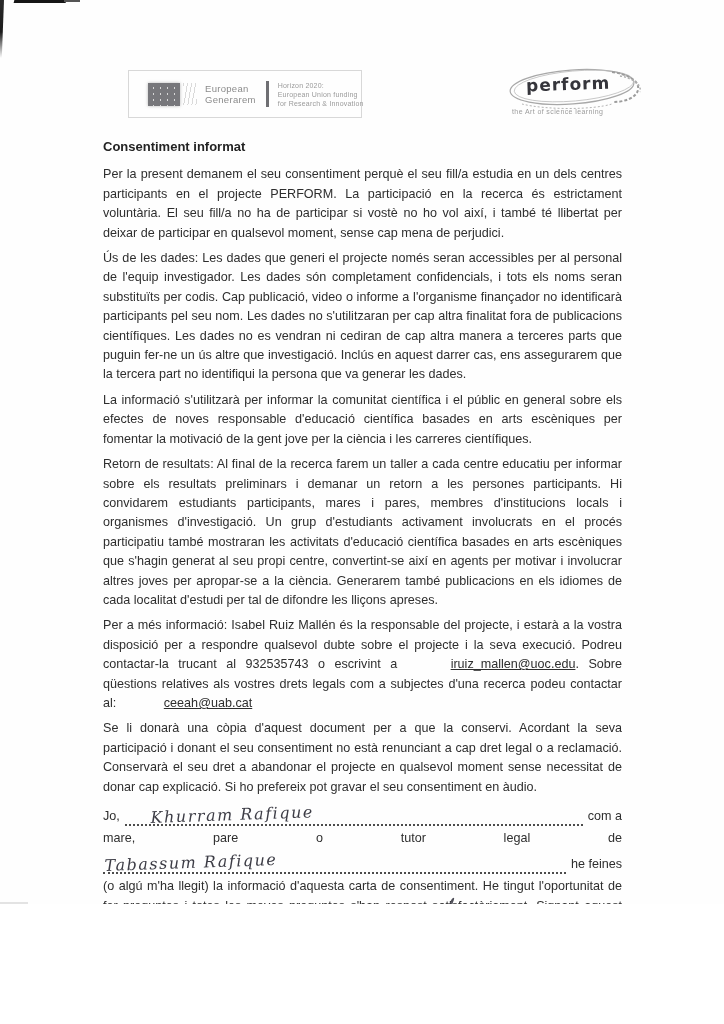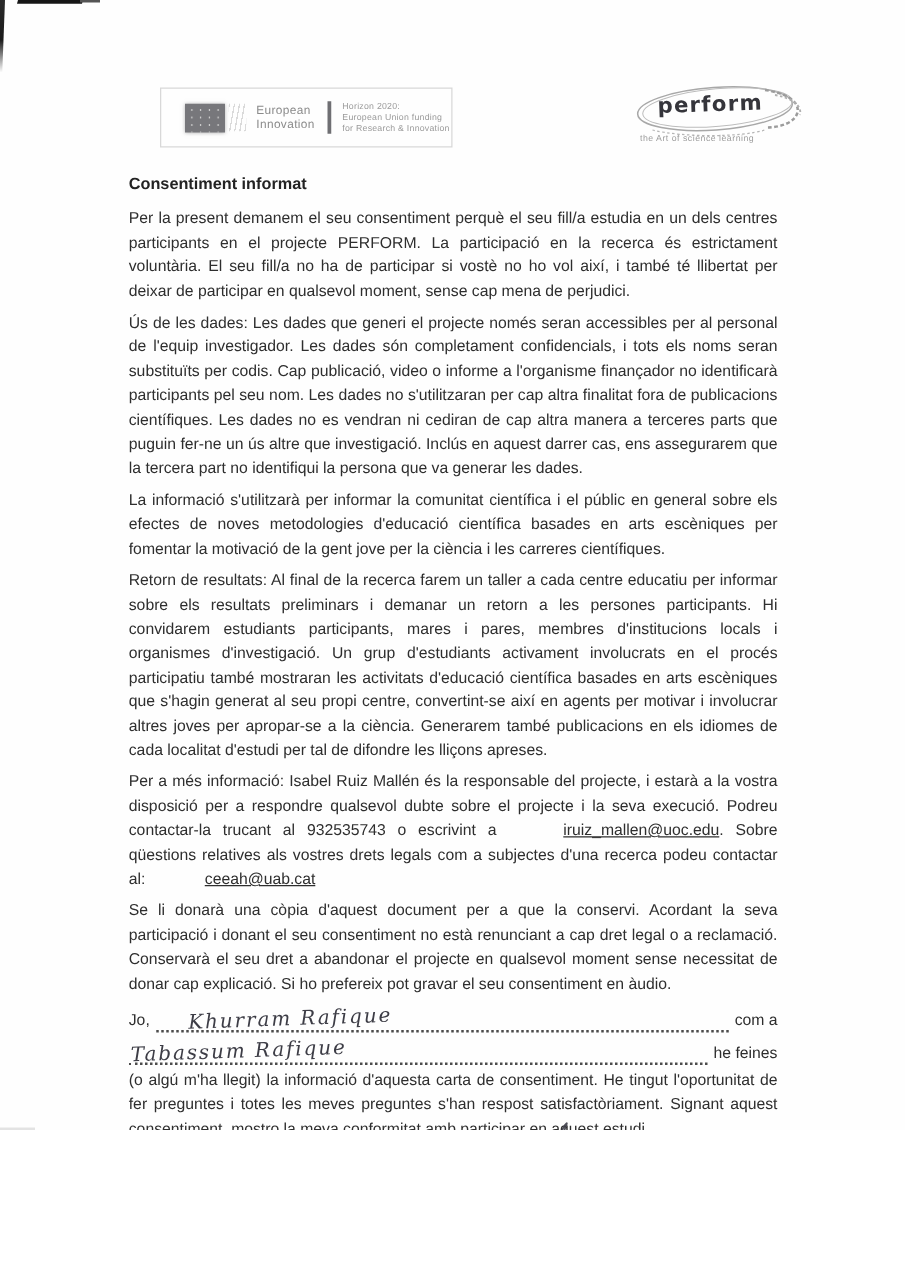--- a/index.html
+++ b/index.html
@@ -87,21 +87,21 @@
   <div class="scan-top2"></div>
   <div class="scan-left"></div>
   <div class="scan-left-low"></div>
   <div class="scan-bottom"></div>
 
   <div class="eu-box">
     <div class="eu-flag"></div>
     <div class="eu-scribble"></div>
     <div class="eu-org">
       <div>European</div>
-      <div>Innovation</div>
+      <div>Generarem</div>
     </div>
     <div class="eu-divider"></div>
     <div class="eu-program">
       <div>Horizon 2020:</div>
       <div>European Union funding</div>
       <div>for Research &amp; Innovation</div>
     </div>
   </div>
 
   <div class="perform">
@@ -118,36 +118,44 @@
 
   <div class="content">
 
 
     <p class="doc-title">Consentiment informat</p>
 
     <p>Per la present demanem el seu consentiment perquè el seu fill/a estudia en un dels centres participants en el projecte PERFORM. La participació en la recerca és estrictament voluntària. El seu fill/a no ha de participar si vostè no ho vol així, i també té llibertat per deixar de participar en qualsevol moment, sense cap mena de perjudici.</p>
 
     <p><span class="lead">Ús de les dades</span><span>: Les dades que generi el projecte només seran accessibles per al personal de l'equip investigador. Les dades són completament confidencials, i tots els noms seran substituïts per codis. Cap publicació, video o informe a l'organisme finançador no identificarà participants pel seu nom. Les dades no s'utilitzaran per cap altra finalitat fora de publicacions científiques. Les dades no es vendran ni cediran de cap altra manera a terceres parts que puguin fer-ne un ús altre que investigació. Inclús en aquest darrer cas, ens assegurarem que la tercera part no identifiqui la persona que va generar les dades.</span></p>
 
-    <p>La informació s'utilitzarà per informar la comunitat científica i el públic en general sobre els efectes de noves metodologies d'educació científica basades en arts escèniques per fomentar la motivació de la gent jove per la ciència i les carreres científiques.</p>
+    <p>La informació s'utilitzarà per informar la comunitat científica i el públic en general sobre els efectes de noves responsable d'educació científica basades en arts escèniques per fomentar la motivació de la gent jove per la ciència i les carreres científiques.</p>
 
     <p><span class="lead">Retorn de resultats</span><span>: Al final de la recerca farem un taller a cada centre educatiu per informar sobre els resultats preliminars i demanar un retorn a les persones participants. Hi convidarem estudiants participants, mares i pares, membres d'institucions locals i organismes d'investigació. Un grup d'estudiants activament involucrats en el procés participatiu també mostraran les activitats d'educació científica basades en arts escèniques que s'hagin generat al seu propi centre, convertint-se així en agents per motivar i involucrar altres joves per apropar-se a la ciència. Generarem també publicacions en els idiomes de cada localitat d'estudi per tal de difondre les lliçons apreses.</span></p>
 
     <p><span class="lead">Per a més informació</span><span>: Isabel Ruiz Mallén és la responsable del projecte, i estarà a la vostra disposició per a respondre qualsevol dubte sobre el projecte i la seva execució. Podreu contactar-la trucant al 932535743 o escrivint a </span><span class="email">iruiz_mallen@uoc.edu</span><span>. Sobre qüestions relatives als vostres drets legals com a subjectes d'una recerca podeu contactar al: </span><span class="email">ceeah@uab.cat</span></p>
 
     <p>Se li donarà una còpia d'aquest document per a que la conservi. Acordant la seva participació i donant el seu consentiment no està renunciant a cap dret legal o a reclamació. Conservarà el seu dret a abandonar el projecte en qualsevol moment sense necessitat de donar cap explicació. Si ho prefereix pot gravar el seu consentiment en àudio.</p>
 
     <div class="decl-line">
       <span class="decl-word">Jo,</span>
       <span class="leader">
         <span class="handwriting">Khurram Rafique</span>
       </span>
       <span class="decl-word">com a</span>
     </div>
 
+    <div class="roles-line">
+      <span>mare,</span>
+      <span>pare</span>
+      <span>o</span>
+      <span>tutor</span>
+      <span>legal</span>
+      <span>de</span>
+    </div>
 
     <div class="decl-line">
       <span class="leader" style="margin-left:0;">
         <span class="handwriting child">Tabassum Rafique</span>
       </span>
       <span class="decl-word">he feines</span>
     </div>
 
     <p class="decl-body">(o algú m'ha llegit) la informació d'aquesta carta de consentiment. He tingut l'oportunitat de fer preguntes i totes les meves preguntes s'han respost satisfactòriament. Signant aquest consentiment, mostro la meva conformitat amb participar en aquest estudi.</p>
 

